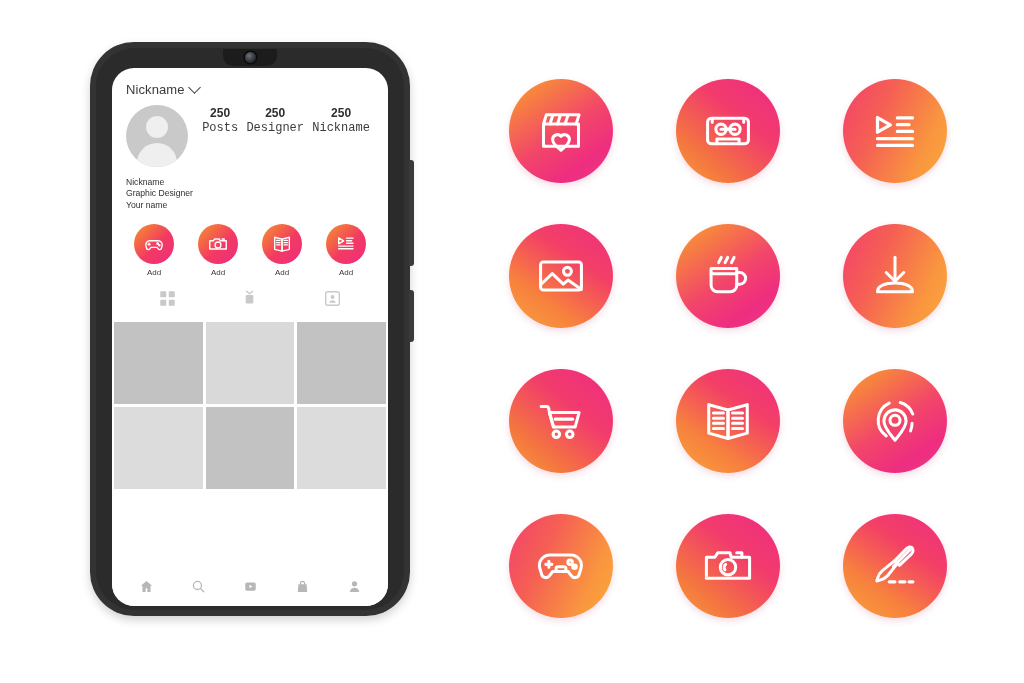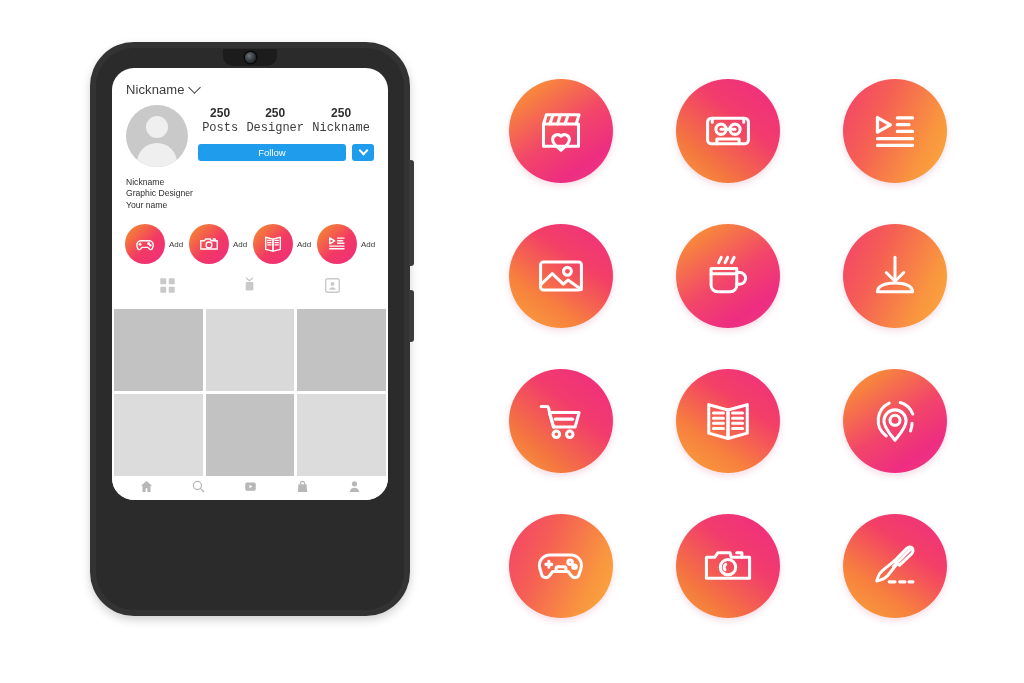--- a/index.html
+++ b/index.html
@@ -36,21 +36,21 @@
     z-index:5; display:flex; align-items:center; justify-content:center;
   }
   #front-camera-lens{
     width:11px;height:11px;border-radius:50%;
     background:radial-gradient(circle at 38% 34%, #6d737a 0%, #3b4045 45%, #101214 100%);
     box-shadow:0 0 0 1.5px #0a0a0a;
   }
 
   #phone-screen{
     position:absolute; left:22px; top:26px;
-    width:276px; height:432px;
+    width:276px; height:538px;
     background:#ffffff; border-radius:22px; overflow:hidden; z-index:4;
     display:flex; flex-direction:column;
   }
 
   
   #profile-header{
     padding:14px 14px 0 14px;
     display:flex; align-items:center; gap:5px;
   }
   #profile-nickname-title{ font-size:13px; color:#3b3b3b; letter-spacing:.1px;}
@@ -90,21 +90,21 @@
     transform:rotate(45deg); margin-bottom:3px;
   }
 
   
   #profile-bio{ padding:10px 14px 0 14px; line-height:1.32; }
   #profile-bio div{ font-size:8.6px; color:#2e2e2e; }
   #profile-email{ color:#5bb4e8 !important; }
 
   
   #highlights-row{ display:flex; justify-content:space-around; padding:13px 10px 0 10px; }
-  .highlight{ display:flex; flex-direction:row; align-items:center; gap:4px; cursor:pointer; }
+  .highlight{ display:flex; flex-direction:column; align-items:center; gap:4px; cursor:pointer; }
   .highlight-circle{
     width:40px;height:40px;border-radius:50%;
     background:linear-gradient(135deg,#f78d3c 0%,#f4713f 22%,#f23a63 55%,#ef2d7e 100%);
     display:flex;align-items:center;justify-content:center;
   }
   .highlight-label{ font-size:8px; color:#3a3a3a; }
 
   
   #gallery-tabs{
     display:flex; justify-content:space-around; align-items:center;
@@ -178,26 +178,20 @@
             </div>
             <div>
               <div class="stat-val">250</div>
               <div class="stat-lab">Designer</div>
             </div>
             <div>
               <div class="stat-val">250</div>
               <div class="stat-lab">Nickname</div>
             </div>
           </div>
-          <div id="actions-row">
-            <button id="follow-button">Follow</button>
-            <button id="follow-dropdown-button">
-              <span class="chev"></span>
-            </button>
-          </div>
         </div>
       </div>
 
       <div id="profile-bio">
         <div>Nickname</div>
         <div>Graphic Designer</div>
         <div>Your name</div>
       </div>
 
       <div id="highlights-row">

